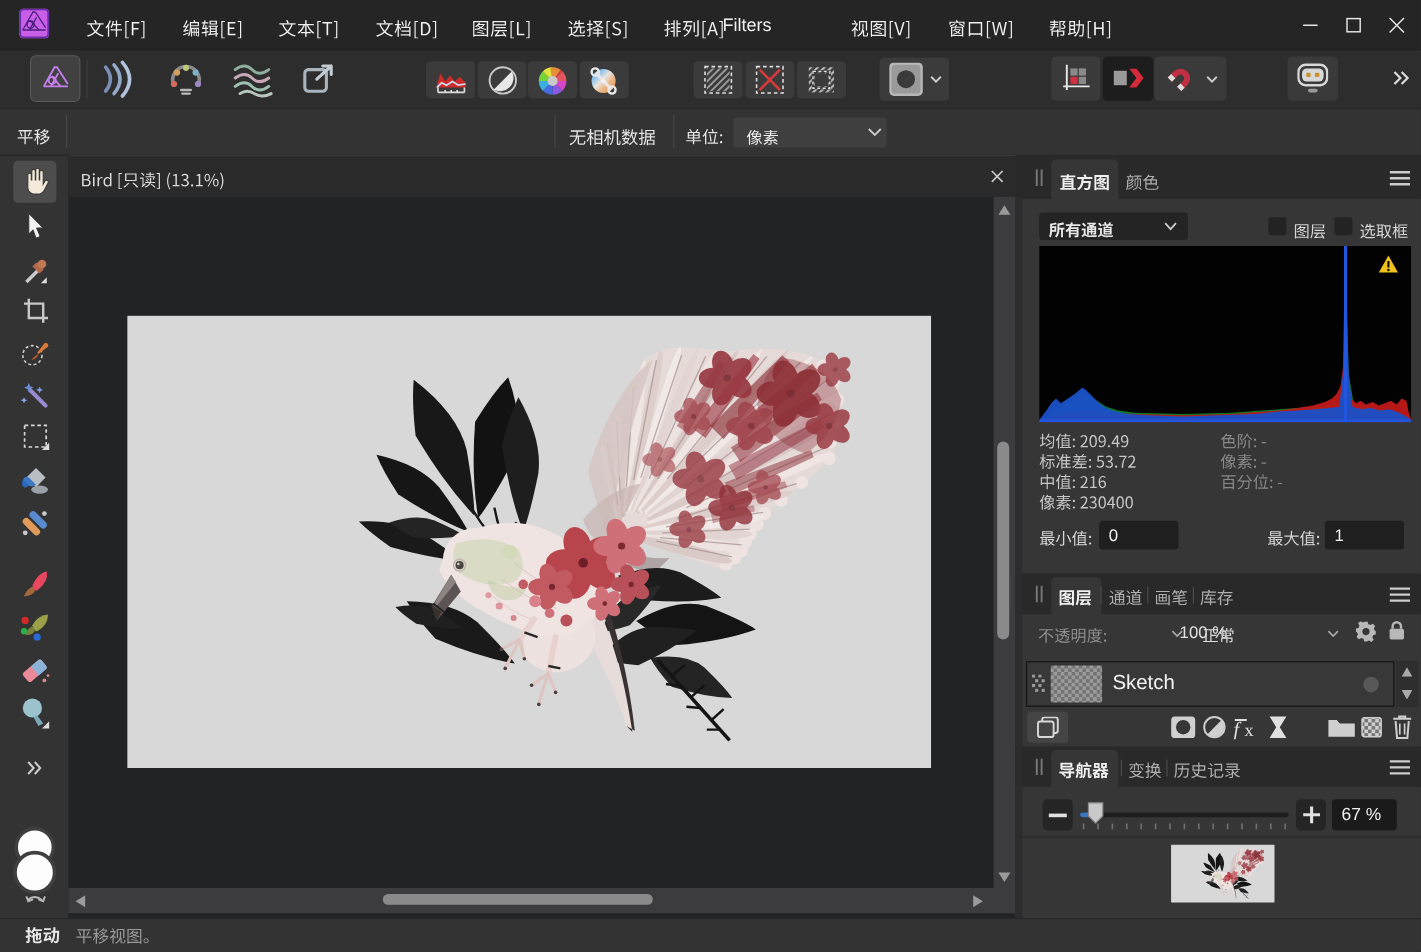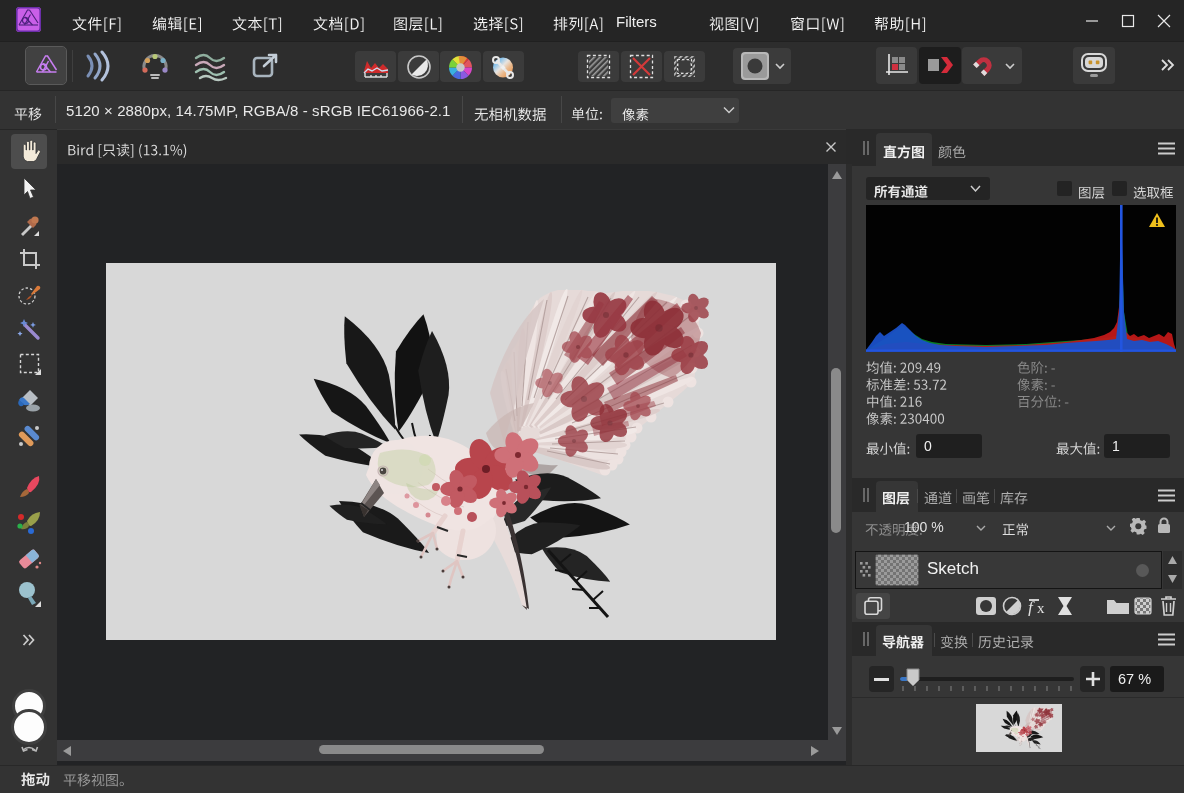--- a/index.html
+++ b/index.html
@@ -35,21 +35,21 @@
       </svg></div>
 <div style="position:absolute;left:393px;top:12px;line-height:0"><svg class="" width="50" height="22" viewBox="0 0 50 22" style="overflow:visible">
         <path d="M5.6 13.2C6.8 13.5 8.4 14 9.2 14.4L9.7 13.6C8.8 13.3 7.3 12.8 6.1 12.5ZM4.1 15.1C6.2 15.4 8.8 16 10.2 16.5L10.7 15.6C9.3 15.2 6.7 14.6 4.6 14.4ZM1.3 5.5V18.6H2.3V18H12.6V18.6H13.8V5.5ZM2.3 17V6.5H12.6V17ZM6.2 6.8C5.5 8 4.2 9.2 2.9 9.9C3.1 10.1 3.5 10.4 3.7 10.6C4.1 10.3 4.6 10 5.1 9.6C5.5 10 6.1 10.5 6.7 10.9C5.4 11.5 3.9 11.9 2.6 12.2C2.8 12.4 3 12.9 3.1 13.1C4.6 12.8 6.2 12.2 7.6 11.5C8.9 12.1 10.3 12.6 11.7 13C11.8 12.7 12.1 12.3 12.3 12.1C11 11.9 9.7 11.5 8.5 10.9C9.7 10.2 10.6 9.3 11.2 8.3L10.6 7.9L10.4 8H6.5C6.8 7.7 7 7.4 7.2 7.1ZM5.7 9 5.8 8.8H9.7C9.1 9.4 8.4 10 7.6 10.4C6.8 10 6.2 9.5 5.7 9Z M20 10.6V11.6H28.5V10.6ZM18.5 6.5H27.6V8.3H18.5ZM17.4 5.5V9.9C17.4 12.3 17.3 15.6 15.9 18C16.1 18.1 16.6 18.4 16.9 18.6C18.3 16.1 18.5 12.4 18.5 9.9V9.3H28.7V5.5ZM19.7 18.4C20.2 18.2 20.9 18.1 27.4 17.7C27.7 18.1 27.9 18.4 28 18.7L29.1 18.2C28.6 17.3 27.5 15.7 26.7 14.6L25.7 15C26.1 15.5 26.5 16.2 26.9 16.8L21.1 17.1C21.9 16.3 22.7 15.2 23.4 14.1H29.5V13.1H19V14.1H22C21.3 15.3 20.5 16.3 20.2 16.6C19.9 17 19.6 17.3 19.3 17.3C19.4 17.6 19.6 18.1 19.7 18.4Z M32.4 19.9H35.4V19.2H33.4V6.3H35.4V5.5H32.4Z M37.8 17.4H44V16.2H39.2V6.4H37.8Z M45.3 19.9H48.3V5.5H45.3V6.3H47.3V19.2H45.3Z" fill="#f0f0f0"></path>
       </svg></div>
 <div style="position:absolute;left:473px;top:12px;line-height:0"><svg class="" width="51" height="22" viewBox="0 0 51 22" style="overflow:visible">
         <path d="M0.9 5.9C1.8 6.7 2.8 7.7 3.2 8.4L4.2 7.7C3.7 7 2.7 6 1.8 5.3ZM6.7 5.2C6.3 6.6 5.7 7.9 4.9 8.8C5.2 8.9 5.6 9.2 5.8 9.4C6.2 9 6.5 8.4 6.8 7.9H9V10H4.8V11.1H7.5C7.3 13 6.6 14.4 4.4 15.2C4.6 15.4 5 15.9 5.1 16.2C7.6 15.2 8.4 13.4 8.6 11.1H10.2V14.5C10.2 15.7 10.4 16 11.6 16C11.8 16 12.8 16 13 16C14 16 14.3 15.5 14.4 13.6C14.1 13.5 13.6 13.4 13.4 13.2C13.3 14.7 13.3 15 12.9 15C12.7 15 11.9 15 11.7 15C11.3 15 11.3 14.9 11.3 14.5V11.1H14.3V10H10.2V7.9H13.6V6.9H10.2V4.9H9V6.9H7.3C7.5 6.4 7.6 6 7.8 5.5ZM3.8 10.6H0.8V11.6H2.7V16.2C2 16.5 1.3 17 0.7 17.6L1.4 18.6C2.3 17.7 3.1 16.9 3.6 16.9C4 16.9 4.4 17.3 5 17.7C6 18.3 7.3 18.4 9 18.4C10.5 18.4 13 18.3 14.2 18.3C14.2 17.9 14.4 17.4 14.5 17.1C13 17.2 10.7 17.4 9 17.4C7.4 17.4 6.2 17.3 5.2 16.7C4.5 16.3 4.2 15.9 3.8 15.9Z M18.1 4.8V7.8H16.1V8.9H18.1V12.1C17.3 12.3 16.5 12.5 15.9 12.7L16.2 13.8L18.1 13.2V17.2C18.1 17.4 18 17.5 17.8 17.5C17.6 17.5 17 17.5 16.4 17.5C16.5 17.8 16.7 18.3 16.7 18.5C17.7 18.5 18.3 18.5 18.6 18.3C19 18.1 19.1 17.8 19.1 17.2V12.8L20.9 12.3L20.7 11.2L19.1 11.7V8.9H20.9V7.8H19.1V4.8ZM27.5 6.6C26.9 7.4 26.2 8.1 25.3 8.7C24.6 8.1 23.9 7.4 23.4 6.6ZM21.3 5.6V6.6H22.3C22.9 7.6 23.6 8.5 24.5 9.2C23.3 9.9 22 10.5 20.7 10.8C20.9 11 21.2 11.4 21.3 11.7C22.7 11.3 24.1 10.7 25.3 9.9C26.5 10.7 27.8 11.3 29.3 11.7C29.5 11.4 29.8 11 30 10.8C28.6 10.5 27.3 10 26.2 9.3C27.4 8.4 28.4 7.2 29 5.9L28.4 5.5L28.2 5.6ZM24.7 11.2V12.5H21.7V13.6H24.7V15.1H20.9V16.1H24.7V18.6H25.8V16.1H29.8V15.1H25.8V13.6H28.7V12.5H25.8V11.2Z M32.4 19.9H35.4V19.2H33.4V6.3H35.4V5.5H32.4Z M40.8 17.6C43.1 17.6 44.6 16.2 44.6 14.5C44.6 12.8 43.6 12.1 42.3 11.5L40.7 10.9C39.9 10.5 38.9 10.1 38.9 9C38.9 8 39.7 7.4 41 7.4C42 7.4 42.8 7.8 43.5 8.4L44.2 7.6C43.4 6.8 42.3 6.2 41 6.2C39 6.2 37.5 7.4 37.5 9.1C37.5 10.7 38.7 11.5 39.7 11.9L41.3 12.6C42.4 13.1 43.2 13.5 43.2 14.6C43.2 15.7 42.3 16.4 40.8 16.4C39.7 16.4 38.6 15.8 37.8 15L37 16C37.9 17 39.3 17.6 40.8 17.6Z M46.1 19.9H49.1V5.5H46.1V6.3H48.1V19.2H46.1Z" fill="#f0f0f0"></path>
       </svg></div>
 <div style="position:absolute;left:553px;top:12px;line-height:0"><svg class="" width="51" height="22" viewBox="0 0 51 22" style="overflow:visible">
         <path d="M2.7 4.8V7.8H0.8V8.9H2.7V12.2L0.6 12.7L0.9 13.8L2.7 13.3V17.2C2.7 17.4 2.7 17.4 2.5 17.5C2.3 17.5 1.7 17.5 1.1 17.4C1.2 17.7 1.4 18.2 1.4 18.5C2.4 18.5 2.9 18.4 3.3 18.3C3.7 18.1 3.8 17.8 3.8 17.2V13L5.6 12.4L5.5 11.4L3.8 11.9V8.9H5.4V7.8H3.8V4.8ZM5.7 13.6V14.6H8.2V18.6H9.3V4.9H8.2V7.4H6V8.4H8.2V10.5H6.1V11.5H8.2V13.6ZM10.7 4.9V18.6H11.8V14.7H14.4V13.6H11.8V11.5H14.1V10.5H11.8V8.4H14.2V7.4H11.8V4.9Z M25 6.5V14.9H26.1V6.5ZM28.1 4.9V17.1C28.1 17.4 28 17.5 27.8 17.5C27.6 17.5 26.8 17.5 25.9 17.4C26.1 17.8 26.3 18.2 26.3 18.5C27.5 18.5 28.2 18.5 28.6 18.3C29.1 18.2 29.3 17.8 29.3 17.1V4.9ZM18.1 12.9C18.9 13.4 19.8 14.1 20.4 14.7C19.4 16.1 18.1 17.1 16.6 17.7C16.8 18 17.1 18.4 17.3 18.7C20.4 17.2 22.8 14.3 23.5 9.1L22.8 8.9L22.6 9H19.3C19.5 8.2 19.7 7.5 19.9 6.7H24V5.6H16.3V6.7H18.8C18.2 9 17.4 11.1 16.2 12.5C16.4 12.7 16.9 13 17.1 13.3C17.8 12.4 18.4 11.3 18.9 10H22.3C22 11.4 21.6 12.6 21 13.7C20.4 13.2 19.5 12.5 18.8 12Z M32.4 19.9H35.4V19.2H33.4V6.3H35.4V5.5H32.4Z M36.3 17.4H37.7L38.8 14H42.8L43.9 17.4H45.3L41.6 6.4H40.1ZM39.1 12.9 39.7 11.2C40.1 10 40.4 8.8 40.8 7.5H40.8C41.2 8.8 41.5 10 41.9 11.2L42.5 12.9Z M46.3 19.9H49.3V5.5H46.3V6.3H48.3V19.2H46.3Z" fill="#f0f0f0"></path>
       </svg></div>
-<div class="lat" style="left:616px;top:13px;color:#f0f0f0;font-size:15px">Filters</div>
+<div class="lat" style="left:602px;top:13px;color:#f0f0f0;font-size:15px">Filters</div>
 <div style="position:absolute;left:709px;top:12px;line-height:0"><svg class="" width="51" height="22" viewBox="0 0 51 22" style="overflow:visible">
         <path d="M6.8 5.5V13.5H7.8V6.5H12.5V13.5H13.6V5.5ZM2.3 5.3C2.9 5.9 3.4 6.7 3.7 7.3L4.6 6.7C4.3 6.2 3.8 5.4 3.2 4.8ZM9.6 7.7V10.6C9.6 12.9 9.1 15.8 5.3 17.8C5.5 18 5.9 18.4 6 18.6C8.3 17.4 9.5 15.8 10.1 14.2V17.1C10.1 18.1 10.5 18.4 11.5 18.4H12.9C14.2 18.4 14.3 17.8 14.5 15.4C14.2 15.3 13.8 15.2 13.5 15C13.5 17.1 13.4 17.5 12.9 17.5H11.7C11.2 17.5 11.1 17.4 11.1 17V13.3H10.3C10.6 12.3 10.6 11.4 10.6 10.6V7.7ZM0.9 7.4V8.4H4.6C3.7 10.3 2.1 12.2 0.6 13.2C0.8 13.5 1 14 1.1 14.3C1.7 13.9 2.3 13.4 2.9 12.8V18.6H3.9V12.1C4.4 12.8 5.1 13.6 5.4 14.1L6.1 13.2C5.8 12.9 4.8 11.7 4.2 11.1C4.9 10 5.5 8.9 6 7.7L5.4 7.3L5.1 7.4Z M21 13.2C22.2 13.5 23.8 14 24.6 14.4L25.1 13.6C24.2 13.3 22.7 12.8 21.5 12.5ZM19.5 15.1C21.6 15.4 24.2 16 25.6 16.5L26.1 15.6C24.7 15.2 22.1 14.6 20.1 14.4ZM16.7 5.5V18.6H17.7V18H28V18.6H29.2V5.5ZM17.7 17V6.5H28V17ZM21.6 6.8C20.9 8 19.6 9.2 18.3 9.9C18.5 10.1 18.9 10.4 19.1 10.6C19.5 10.3 20 10 20.5 9.6C20.9 10 21.5 10.5 22.1 10.9C20.8 11.5 19.3 11.9 18 12.2C18.2 12.4 18.4 12.9 18.6 13.1C20 12.8 21.6 12.2 23 11.5C24.3 12.1 25.7 12.6 27.1 13C27.2 12.7 27.5 12.3 27.7 12.1C26.4 11.9 25.1 11.5 23.9 10.9C25.1 10.2 26 9.3 26.6 8.3L26 7.9L25.8 8H21.9C22.2 7.7 22.4 7.4 22.6 7.1ZM21.1 9 21.2 8.8H25.1C24.5 9.4 23.8 10 23 10.4C22.2 10 21.6 9.5 21.1 9Z M32.4 19.9H35.4V19.2H33.4V6.3H35.4V5.5H32.4Z M39.8 17.4H41.4L44.9 6.4H43.5L41.7 12.4C41.3 13.6 41.1 14.7 40.7 16H40.6C40.2 14.7 39.9 13.6 39.5 12.4L37.7 6.4H36.3Z M45.8 19.9H48.8V5.5H45.8V6.3H47.8V19.2H45.8Z" fill="#f0f0f0"></path>
       </svg></div>
 <div style="position:absolute;left:790px;top:12px;line-height:0"><svg class="" width="55" height="22" viewBox="0 0 55 22" style="overflow:visible">
         <path d="M5.6 7.3C4.4 8.2 2.7 9 1.3 9.4L1.9 10.3C3.4 9.8 5.1 8.9 6.4 7.8ZM8.6 7.9C10.2 8.6 12.2 9.7 13.1 10.4L13.8 9.6C12.8 8.9 10.8 7.9 9.3 7.3ZM6.5 8.8C6.3 9.3 5.9 9.9 5.5 10.3H2.5V18.6H3.6V18H11.5V18.5H12.7V10.3H6.7C7 9.9 7.4 9.5 7.7 9ZM3.6 17.1V11.2H11.5V17.1ZM5.5 14.1C6.1 14.4 6.7 14.7 7.3 15C6.4 15.5 5.3 15.9 4.2 16.2C4.3 16.4 4.5 16.7 4.6 16.9C5.9 16.6 7.1 16.1 8.2 15.4C9 15.8 9.7 16.3 10.1 16.6L10.7 16C10.3 15.6 9.6 15.3 8.9 14.9C9.6 14.3 10.2 13.5 10.6 12.6L10 12.3L9.8 12.4H6.4C6.6 12.1 6.7 11.9 6.8 11.6L5.9 11.5C5.6 12.2 5 13.1 4.1 13.7C4.3 13.8 4.6 14.1 4.8 14.3C5.2 13.9 5.6 13.5 5.9 13.1H9.3C9 13.6 8.6 14.1 8.1 14.5C7.4 14.1 6.7 13.8 6 13.5ZM6.4 5C6.6 5.3 6.8 5.7 6.9 6.1H1.2V8.4H2.3V7H12.7V8.4H13.8V6.1H8.3C8.1 5.6 7.8 5.1 7.6 4.7Z M17.3 6.4V18.2H18.5V16.9H27.3V18.2H28.5V6.4ZM18.5 15.8V7.5H27.3V15.8Z M32.4 19.9H35.4V19.2H33.4V6.3H35.4V5.5H32.4Z M39 17.4H40.6L42.3 10.8C42.5 9.9 42.7 9.1 42.8 8.3H42.9C43.1 9.1 43.2 9.9 43.4 10.8L45.1 17.4H46.8L49 6.4H47.7L46.5 12.4C46.3 13.6 46.1 14.8 45.9 16H45.8C45.6 14.8 45.3 13.6 45.1 12.4L43.5 6.4H42.3L40.7 12.4C40.5 13.6 40.2 14.8 40 16H39.9C39.7 14.8 39.5 13.6 39.2 12.4L38.1 6.4H36.7Z M50.4 19.9H53.3V5.5H50.4V6.3H52.3V19.2H50.4Z" fill="#f0f0f0"></path>
       </svg></div>
 <div style="position:absolute;left:874px;top:12px;line-height:0"><svg class="" width="53" height="22" viewBox="0 0 53 22" style="overflow:visible">
         <path d="M4.1 4.8V6H1V6.9H4.1V8H1.3V8.9H4.1V9.2C4.1 9.5 4.1 9.8 4 10H0.8V11H3.6C3.1 11.6 2.3 12.3 1 12.7C1.3 12.9 1.6 13.3 1.8 13.5C3.5 12.9 4.4 11.9 4.8 11H8.1V10H5.2C5.2 9.8 5.2 9.5 5.2 9.2V8.9H7.7V8H5.2V6.9H8V6H5.2V4.8ZM8.8 5.4V12.9H9.8V6.4H12.4C12 7 11.5 7.8 11 8.5C12.3 9.2 12.8 9.9 12.8 10.4C12.8 10.7 12.7 10.9 12.4 11.1C12.3 11.1 12 11.2 11.8 11.2C11.4 11.2 10.8 11.2 10.2 11.1C10.4 11.4 10.5 11.8 10.6 12.1C11.1 12.1 11.8 12.1 12.3 12.1C12.6 12 12.9 12 13.2 11.8C13.7 11.6 13.9 11.1 13.9 10.5C13.9 9.8 13.5 9.1 12.2 8.3C12.8 7.5 13.5 6.6 14.1 5.8L13.3 5.4L13.1 5.4ZM2.2 13.5V17.8H3.4V14.5H6.9V18.6H8V14.5H11.8V16.5C11.8 16.7 11.8 16.8 11.5 16.8C11.3 16.8 10.4 16.8 9.4 16.8C9.6 17.1 9.8 17.5 9.8 17.8C11.1 17.8 11.9 17.8 12.4 17.6C12.8 17.4 13 17.1 13 16.6V13.5H8V12.3H6.9V13.5Z M24.9 4.8C24.9 6 24.9 7.1 24.9 8.2H22.4V9.3H24.8C24.6 12.9 23.8 16 21 17.8C21.2 18 21.6 18.4 21.8 18.6C24.9 16.6 25.7 13.2 25.9 9.3H28.2C28.1 14.8 28 16.8 27.6 17.2C27.4 17.4 27.3 17.5 27 17.5C26.7 17.5 25.9 17.4 25 17.4C25.2 17.7 25.4 18.1 25.4 18.5C26.2 18.5 27 18.5 27.5 18.5C27.9 18.4 28.3 18.3 28.5 17.9C29 17.2 29.2 15.1 29.3 8.8C29.3 8.6 29.3 8.2 29.3 8.2H25.9C26 7.1 26 6 26 4.8ZM15.9 16 16.1 17.1C17.9 16.7 20.4 16.1 22.8 15.6L22.7 14.5L21.9 14.7V5.5H17V15.8ZM18 15.6V13H20.8V15ZM18 9.8H20.8V12H18ZM18 8.8V6.6H20.8V8.8Z M32.4 19.9H35.4V19.2H33.4V6.3H35.4V5.5H32.4Z M37.8 17.4H39.2V12.2H44.3V17.4H45.7V6.4H44.3V11H39.2V6.4H37.8Z M48.1 19.9H51.1V5.5H48.1V6.3H50.1V19.2H48.1Z" fill="#f0f0f0"></path>
       </svg></div>
 <svg class="abs" style="left:1080px;top:0" width="104" height="42" viewBox="0 0 104 42">
@@ -210,21 +210,20 @@
 <rect x="9" y="22" width="8" height="3" rx="1.5" fill="#9a9a9a"></rect>
 </svg>
 <svg class="abs" style="left:1160px;top:58px" width="16" height="14" viewBox="0 0 16 14">
 <path d="M2 2 l5 5 l-5 5 M8 2 l5 5 l-5 5" stroke="#ddd" stroke-width="1.8" fill="none"></path>
 </svg>
 <div class="abs" style="left:0;top:90px;width:1184px;height:39px;background:#333333;border-top:1px solid #262626"></div>
 <div style="position:absolute;left:14px;top:103px;line-height:0"><svg class="" width="28" height="20" viewBox="0 0 28 20" style="overflow:visible">
         <path d="M2.4 7.4C3 8.5 3.5 9.8 3.7 10.7L4.7 10.3C4.5 9.5 3.9 8.1 3.4 7.1ZM10.6 7.1C10.2 8.1 9.6 9.5 9 10.4L10 10.7C10.5 9.9 11.2 8.5 11.7 7.4ZM0.7 11.4V12.4H6.4V17.3H7.5V12.4H13.3V11.4H7.5V6.5H12.5V5.4H1.5V6.5H6.4V11.4Z M18.8 4.6C17.8 5 16.2 5.4 14.8 5.7C14.9 5.9 15.1 6.3 15.1 6.5C15.6 6.4 16.2 6.3 16.8 6.2V8.5H14.7V9.5H16.6C16.1 11.1 15.2 12.9 14.5 13.9C14.6 14.2 14.9 14.6 15 14.9C15.6 14 16.3 12.6 16.8 11.1V17.4H17.8V10.9C18.2 11.5 18.7 12.4 18.9 12.8L19.5 11.9C19.2 11.6 18.1 10.2 17.8 9.8V9.5H19.5V8.5H17.8V6C18.4 5.8 18.9 5.6 19.4 5.4ZM21.2 8C21.6 8.3 22.1 8.7 22.5 9C21.5 9.5 20.5 9.9 19.4 10.2C19.5 10.4 19.8 10.8 19.9 11C22.7 10.3 25.4 8.8 26.6 6.1L26 5.8L25.8 5.8H23.1C23.5 5.4 23.8 5.1 24 4.7L22.9 4.5C22.3 5.5 21.1 6.7 19.3 7.6C19.5 7.7 19.9 8 20 8.3C20.9 7.8 21.6 7.3 22.2 6.7H25.2C24.7 7.4 24.1 8 23.4 8.5C23 8.1 22.4 7.7 21.9 7.5ZM21.8 13.5C22.4 13.9 23 14.4 23.4 14.8C22.1 15.7 20.6 16.2 19.1 16.5C19.2 16.8 19.5 17.1 19.6 17.4C23.1 16.6 26.2 14.8 27.4 11.1L26.7 10.8L26.5 10.8H24.1C24.4 10.5 24.6 10.1 24.9 9.8L23.8 9.6C23.1 10.8 21.6 12.2 19.5 13.2C19.8 13.4 20 13.7 20.2 14C21.4 13.3 22.5 12.6 23.3 11.8H26.1C25.6 12.7 25 13.5 24.2 14.2C23.8 13.8 23.2 13.3 22.6 13Z" fill="#e8e8e8"></path>
       </svg></div>
 <div class="abs" style="left:55px;top:96px;width:1px;height:27px;background:#474747"></div>
-<div class="lat" style="left:66px;top:102px;font-size:15px;color:#e8e8e8;letter-spacing:0.1px">5120 × 2880px, 14.75MP, RGBA/8 - sRGB IEC61966-2.1</div>
 <div class="abs" style="left:462px;top:96px;width:1px;height:27px;background:#474747"></div>
 <div style="position:absolute;left:474px;top:103px;line-height:0"><svg class="" width="72" height="21" viewBox="0 0 72 21" style="overflow:visible">
         <path d="M1.7 5.6V6.7H6.5C6.4 7.7 6.4 8.8 6.2 9.9H0.8V11H6C5.4 13.5 4 15.8 0.6 17.1C0.8 17.3 1.2 17.7 1.3 18C5 16.5 6.5 13.8 7.1 11H7.4V16C7.4 17.3 7.8 17.6 9.3 17.6C9.6 17.6 11.7 17.6 12 17.6C13.4 17.6 13.8 17 13.9 14.7C13.6 14.6 13.1 14.5 12.9 14.3C12.8 16.2 12.7 16.6 12 16.6C11.5 16.6 9.8 16.6 9.4 16.6C8.7 16.6 8.5 16.5 8.5 16V11H13.8V9.9H7.3C7.5 8.8 7.5 7.7 7.6 6.7H13V5.6Z M22.4 9.9H26.8V12.5H22.4ZM22.4 9V6.5H26.8V9ZM22.4 13.5H26.8V16H22.4ZM21.4 5.5V17.9H22.4V17H26.8V17.8H27.9V5.5ZM17.6 4.6V7.7H15.3V8.8H17.5C17 10.8 15.9 13.1 14.9 14.3C15.1 14.5 15.4 15 15.5 15.3C16.3 14.3 17 12.7 17.6 11V18H18.7V11.3C19.2 12 19.9 12.9 20.1 13.4L20.8 12.5C20.5 12.2 19.2 10.6 18.7 10.1V8.8H20.7V7.7H18.7V4.6Z M36.2 5.5V10.1C36.2 12.4 36 15.3 34.1 17.3C34.3 17.4 34.7 17.8 34.9 18C37 15.8 37.3 12.5 37.3 10.1V6.5H40V15.8C40 17.1 40.1 17.3 40.3 17.6C40.6 17.7 40.9 17.8 41.2 17.8C41.4 17.8 41.7 17.8 41.9 17.8C42.2 17.8 42.5 17.8 42.7 17.6C42.9 17.5 43 17.2 43.1 16.8C43.1 16.5 43.2 15.4 43.2 14.6C42.9 14.5 42.6 14.3 42.4 14.1C42.4 15.1 42.3 15.8 42.3 16.2C42.3 16.5 42.2 16.6 42.2 16.7C42.1 16.8 42 16.8 41.9 16.8C41.7 16.8 41.5 16.8 41.4 16.8C41.3 16.8 41.3 16.8 41.2 16.7C41.1 16.7 41.1 16.4 41.1 15.9V5.5ZM32.2 4.6V7.7H29.8V8.8H32C31.5 10.8 30.4 13.1 29.4 14.3C29.6 14.5 29.9 15 30 15.3C30.8 14.3 31.6 12.6 32.2 10.9V18H33.2V11.3C33.8 12 34.5 12.9 34.8 13.4L35.4 12.5C35.1 12.2 33.7 10.6 33.2 10.1V8.8H35.4V7.7H33.2V4.6Z M49.9 4.9C49.7 5.5 49.2 6.3 48.8 6.8L49.5 7.2C49.9 6.7 50.4 6 50.8 5.3ZM44.8 5.3C45.2 5.9 45.5 6.7 45.7 7.2L46.5 6.9C46.4 6.4 46 5.6 45.6 5ZM49.4 13.1C49.1 13.8 48.6 14.4 48.1 15C47.5 14.7 47 14.4 46.4 14.2C46.6 13.9 46.9 13.5 47.1 13.1ZM45.1 14.6C45.8 14.9 46.6 15.2 47.3 15.6C46.4 16.3 45.3 16.7 44.1 17C44.3 17.2 44.5 17.6 44.6 17.9C46 17.5 47.2 16.9 48.2 16.1C48.7 16.4 49.1 16.7 49.5 16.9L50.2 16.2C49.8 16 49.4 15.7 48.9 15.4C49.7 14.6 50.3 13.6 50.7 12.3L50.1 12.1L49.9 12.1H47.5L47.9 11.4L46.9 11.2C46.8 11.5 46.6 11.8 46.5 12.1H44.5V13.1H46C45.7 13.6 45.4 14.2 45.1 14.6ZM47.2 4.6V7.3H44.2V8.2H46.9C46.2 9.2 45.1 10.1 44.1 10.5C44.3 10.7 44.5 11.1 44.7 11.3C45.5 10.9 46.5 10 47.2 9.2V11H48.2V9C48.9 9.5 49.8 10.2 50.2 10.5L50.8 9.7C50.4 9.5 49.2 8.7 48.5 8.2H51.2V7.3H48.2V4.6ZM52.6 4.8C52.3 7.3 51.6 9.7 50.5 11.3C50.7 11.4 51.1 11.8 51.3 11.9C51.7 11.4 52 10.8 52.3 10C52.6 11.5 53 12.8 53.6 13.9C52.8 15.3 51.6 16.4 50 17.1C50.2 17.4 50.5 17.8 50.6 18C52.1 17.2 53.2 16.2 54.1 14.9C54.8 16.2 55.7 17.2 56.9 17.8C57 17.6 57.3 17.2 57.6 17C56.4 16.3 55.4 15.3 54.7 13.9C55.4 12.5 55.9 10.6 56.3 8.5H57.2V7.5H53.1C53.3 6.6 53.5 5.8 53.6 4.9ZM55.2 8.5C55 10.1 54.7 11.6 54.1 12.8C53.6 11.5 53.2 10 52.9 8.5Z M65 13.4V18H66V17.4H70.4V17.9H71.4V13.4H68.6V11.6H71.9V10.6H68.6V9H71.4V5.3H63.7V9.7C63.7 12 63.6 15.1 62.1 17.4C62.3 17.5 62.8 17.8 63 18C64.2 16.2 64.6 13.7 64.7 11.6H67.6V13.4ZM64.8 6.2H70.3V8.1H64.8ZM64.8 9H67.6V10.6H64.8L64.8 9.7ZM66 16.5V14.3H70.4V16.5ZM60.4 4.7V7.6H58.6V8.6H60.4V11.8C59.7 12 59 12.2 58.4 12.3L58.7 13.4L60.4 12.9V16.6C60.4 16.8 60.3 16.9 60.2 16.9C60 16.9 59.4 16.9 58.8 16.9C58.9 17.2 59.1 17.6 59.1 17.9C60 17.9 60.6 17.8 60.9 17.7C61.3 17.5 61.4 17.2 61.4 16.6V12.5L63.1 12L62.9 11L61.4 11.5V8.6H63.1V7.6H61.4V4.7Z" fill="#e8e8e8"></path>
       </svg></div>
 <div class="abs" style="left:561px;top:96px;width:1px;height:27px;background:#474747"></div>
 <div style="position:absolute;left:571px;top:103px;line-height:0"><svg class="" width="32" height="20" viewBox="0 0 32 20" style="overflow:visible">
         <path d="M3.1 10.1H6.4V11.6H3.1ZM7.5 10.1H11V11.6H7.5ZM3.1 7.8H6.4V9.3H3.1ZM7.5 7.8H11V9.3H7.5ZM9.9 4.5C9.6 5.2 9 6.2 8.5 6.9H5.1L5.7 6.6C5.4 6 4.8 5.2 4.2 4.5L3.3 5C3.8 5.5 4.4 6.3 4.7 6.9H2.1V12.5H6.4V13.9H0.8V14.8H6.4V17.3H7.5V14.8H13.3V13.9H7.5V12.5H12.1V6.9H9.7C10.2 6.3 10.6 5.6 11.1 4.9Z M19.2 7V8H26.8V7ZM20.1 9.1C20.5 11.1 20.9 13.6 21 15.1L22.1 14.8C21.9 13.4 21.5 10.9 21 8.9ZM22 4.6C22.2 5.3 22.5 6.3 22.6 6.9L23.7 6.6C23.5 6 23.2 5.1 23 4.4ZM18.6 15.8V16.8H27.4V15.8H24.5C25 13.9 25.6 11.1 25.9 9L24.8 8.8C24.6 10.9 24 13.9 23.5 15.8ZM18 4.5C17.2 6.7 15.9 8.8 14.5 10.1C14.7 10.4 15 10.9 15.1 11.2C15.6 10.7 16.1 10.1 16.5 9.5V17.3H17.6V7.8C18.1 6.9 18.6 5.9 19 4.8Z M29.9 10.8C30.4 10.8 30.9 10.4 30.9 9.8C30.9 9.2 30.4 8.8 29.9 8.8C29.4 8.8 29 9.2 29 9.8C29 10.4 29.4 10.8 29.9 10.8ZM29.9 16.4C30.4 16.4 30.9 16 30.9 15.5C30.9 14.9 30.4 14.5 29.9 14.5C29.4 14.5 29 14.9 29 15.5C29 16 29.4 16.4 29.9 16.4Z" fill="#e8e8e8"></path>
       </svg></div>
 <div class="abs" style="left:611px;top:98px;width:128px;height:25px;background:#3f3f3f;border-radius:3px"></div>
 <div style="position:absolute;left:622px;top:104px;line-height:0"><svg class="" width="27" height="20" viewBox="0 0 27 20" style="overflow:visible">
@@ -651,21 +650,21 @@
 <div class="abs" style="left:917px;top:489px;width:1px;height:14px;background:#4a4a4a"></div>
 <div class="abs" style="left:956px;top:489px;width:1px;height:14px;background:#4a4a4a"></div>
 <div class="abs" style="left:994px;top:489px;width:1px;height:14px;background:#4a4a4a"></div>
 <svg class="abs" style="left:1158px;top:489px" width="17" height="13" viewBox="0 0 17 13">
       <path d="M0 1.5 H17 M0 6.5 H17 M0 11.5 H17" stroke="#ccc" stroke-width="2"></path>
     </svg>
 <div class="abs" style="left:846px;top:512px;width:338px;height:110px;background:#363636"></div>
 <div style="position:absolute;left:865px;top:519px;line-height:0"><svg class="" width="58" height="20" viewBox="0 0 58 20" style="overflow:visible">
         <path d="M7.5 9.2C9.2 10.3 11.2 11.9 12.1 12.9L13 12.1C11.9 11.1 9.9 9.6 8.3 8.6ZM0.9 5.3V6.3H6.9C5.6 8.6 3.3 10.9 0.6 12.2C0.8 12.4 1.1 12.9 1.3 13.1C3.2 12.1 4.8 10.7 6.2 9.2V16.7H7.3V7.8C7.6 7.3 8 6.8 8.2 6.3H12.6V5.3Z M14.3 5.3C15.1 6 16 6.9 16.4 7.6L17.3 7C16.8 6.3 15.9 5.4 15.1 4.8ZM25 4.5C23.4 4.9 20.5 5.1 18.1 5.2C18.2 5.4 18.3 5.8 18.3 6C19.3 5.9 20.4 5.9 21.5 5.8V6.8H17.7V7.6H20.9C20 8.6 18.6 9.4 17.3 9.8C17.5 10 17.8 10.4 17.9 10.6C19.2 10.1 20.6 9.1 21.5 8.1V9.9H22.5V8C23.4 9.1 24.7 10 26 10.5C26.1 10.3 26.4 9.9 26.6 9.8C25.3 9.4 23.9 8.5 23.1 7.6H26.4V6.8H22.5V5.7C23.7 5.6 24.8 5.4 25.7 5.2ZM18.8 10.2V11H20.4C20.1 12.5 19.5 13.5 17.7 14.1C17.9 14.3 18.1 14.6 18.2 14.8C20.3 14.1 21 12.8 21.3 11H22.9C22.8 11.4 22.7 11.9 22.6 12.2H24.9C24.8 13.2 24.7 13.7 24.5 13.8C24.4 13.9 24.3 13.9 24 13.9C23.8 13.9 23.2 13.9 22.5 13.9C22.7 14.1 22.7 14.4 22.8 14.7C23.4 14.7 24.1 14.7 24.4 14.7C24.8 14.7 25 14.6 25.2 14.4C25.5 14.1 25.7 13.4 25.9 11.8C25.9 11.7 25.9 11.5 25.9 11.5H23.7L24 10.2ZM16.9 9.5H14.3V10.4H15.9V14.5C15.3 14.8 14.7 15.3 14.1 15.9L14.8 16.7C15.6 15.9 16.3 15.2 16.8 15.2C17.1 15.2 17.5 15.6 18 15.9C18.9 16.4 20 16.6 21.6 16.6C22.9 16.6 25.2 16.5 26.3 16.4C26.3 16.1 26.4 15.6 26.5 15.4C25.2 15.5 23.2 15.6 21.6 15.6C20.2 15.6 19 15.5 18.2 15C17.6 14.7 17.3 14.3 16.9 14.3Z M31.6 9.6V12.3H29V9.6ZM31.6 8.7H29V6.1H31.6ZM28.1 5.1V14.5H29V13.2H32.5V5.1ZM38.5 5.8V8.2H34.7V5.8ZM33.8 4.9V9.7C33.8 11.8 33.5 14.4 31.2 16.1C31.5 16.3 31.8 16.6 32 16.8C33.5 15.6 34.2 14 34.5 12.4H38.5V15.4C38.5 15.6 38.4 15.7 38.2 15.7C38 15.7 37.1 15.8 36.2 15.7C36.4 16 36.6 16.4 36.6 16.7C37.8 16.7 38.5 16.7 38.9 16.5C39.4 16.4 39.5 16 39.5 15.4V4.9ZM38.5 9.1V11.5H34.7C34.7 10.9 34.7 10.3 34.7 9.7V9.1Z M45.7 7V8.1H43.5V9H45.7V11.2H51V9H53.1V8.1H51V7H50V8.1H46.7V7ZM50 9V10.4H46.7V9ZM50.7 12.9C50.1 13.6 49.3 14.2 48.3 14.6C47.4 14.2 46.6 13.6 46 12.9ZM43.7 12.1V12.9H45.5L45 13.1C45.6 13.9 46.3 14.5 47.2 15C45.9 15.4 44.5 15.7 43.1 15.8C43.2 16 43.4 16.4 43.5 16.7C45.2 16.5 46.8 16.1 48.3 15.6C49.6 16.2 51.2 16.5 52.9 16.7C53 16.5 53.3 16.1 53.5 15.9C52 15.7 50.6 15.5 49.4 15C50.6 14.4 51.6 13.5 52.2 12.4L51.6 12L51.4 12.1ZM46.9 4.5C47.1 4.8 47.3 5.3 47.4 5.7H42.2V9.3C42.2 11.4 42.1 14.2 41 16.3C41.3 16.4 41.7 16.6 41.9 16.7C43 14.6 43.2 11.5 43.2 9.3V6.6H53.3V5.7H48.6C48.4 5.2 48.1 4.7 47.9 4.3Z M55.9 10.4C56.4 10.4 56.8 10 56.8 9.4C56.8 8.9 56.4 8.5 55.9 8.5C55.4 8.5 55 8.9 55 9.4C55 10 55.4 10.4 55.9 10.4ZM55.9 15.8C56.4 15.8 56.8 15.5 56.8 14.9C56.8 14.3 56.4 14 55.9 14C55.4 14 55 14.3 55 14.9C55 15.5 55.4 15.8 55.9 15.8Z" fill="#8f8f8f"></path>
       </svg></div>
-<div class="lat" style="left:904px;top:519px;color:#e0e0e0">100 %</div>
+<div class="lat" style="left:983px;top:519px;color:#e0e0e0">100 %</div>
 <svg class="abs" style="left:976px;top:525px" width="10" height="7" viewBox="0 0 10 7">
       <path d="M1 1 l4 4 l4 -4" stroke="#aaa" stroke-width="1.4" fill="none"></path>
     </svg>
 <div style="position:absolute;left:1002px;top:519px;line-height:0"><svg class="" width="27" height="20" viewBox="0 0 27 20" style="overflow:visible">
         <path d="M2.5 8.8V15.1H0.7V16.1H12.8V15.1H7.6V10.9H11.9V9.9H7.6V6.3H12.4V5.3H1.2V6.3H6.6V15.1H3.6V8.8Z M17.7 9H22.8V10.4H17.7ZM15.6 12.2V16.1H16.6V13.2H19.9V16.7H20.9V13.2H24.1V15.1C24.1 15.2 24 15.3 23.8 15.3C23.6 15.3 22.9 15.3 22.1 15.3C22.2 15.5 22.4 15.9 22.4 16.2C23.5 16.2 24.2 16.2 24.6 16C25 15.9 25.1 15.6 25.1 15.1V12.2H20.9V11.1H23.9V8.3H16.8V11.1H19.9V12.2ZM15.8 4.8C16.2 5.3 16.6 6 16.8 6.4H14.7V9.3H15.6V7.3H24.9V9.3H25.9V6.4H20.8V4.3H19.8V6.4H17L17.8 6C17.6 5.6 17.1 4.9 16.7 4.4ZM23.8 4.4C23.5 4.9 23 5.6 22.7 6.1L23.5 6.4C23.9 6 24.4 5.4 24.9 4.8Z" fill="#e0e0e0"></path>
       </svg></div>
 <svg class="abs" style="left:1106px;top:525px" width="10" height="7" viewBox="0 0 10 7">
       <path d="M1 1 l4 4 l4 -4" stroke="#aaa" stroke-width="1.4" fill="none"></path>
     </svg>
 <svg class="abs" style="left:1130px;top:518px" width="17" height="17" viewBox="0 0 17 17">

